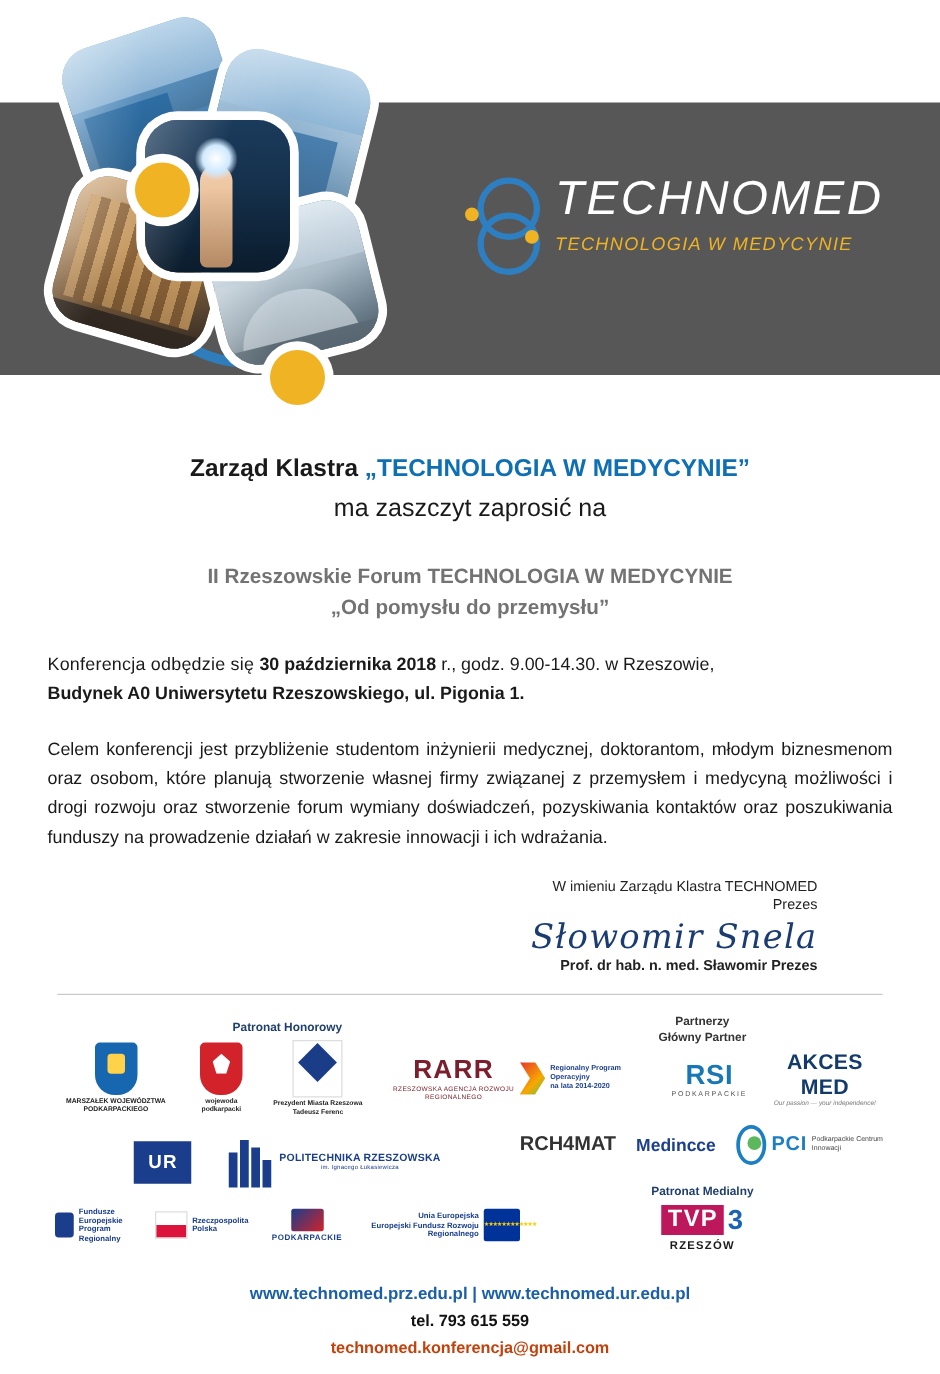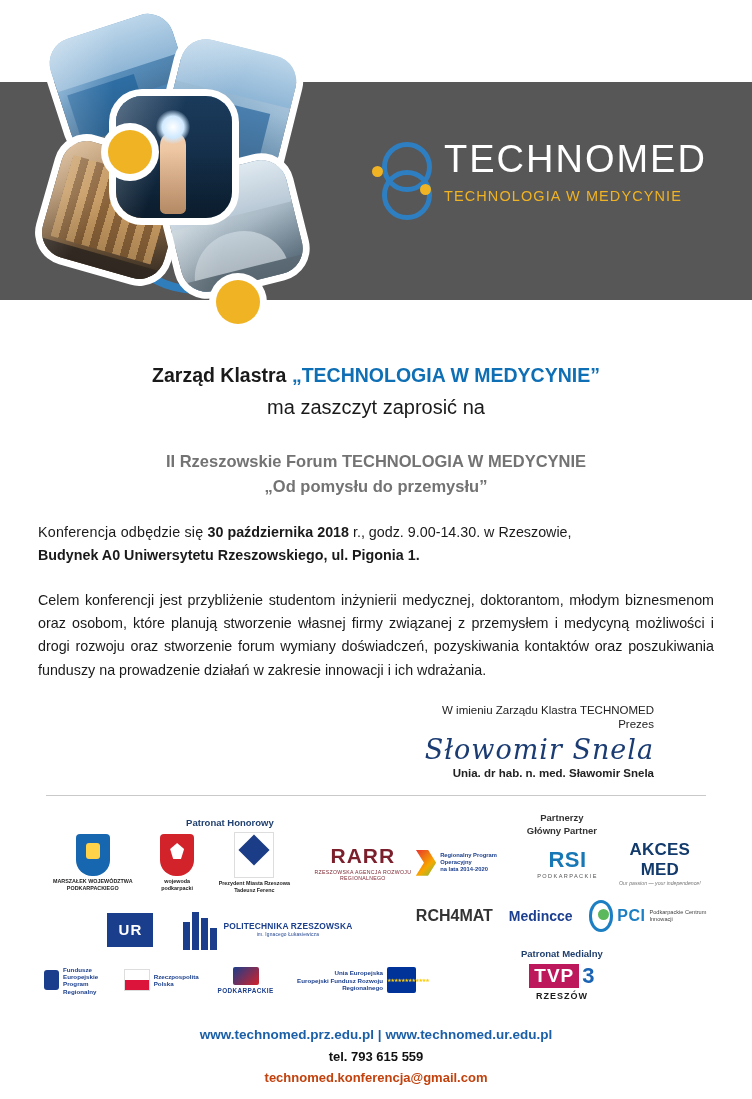--- a/index.html
+++ b/index.html
@@ -10,20 +10,21 @@
     color:#1a1a1a;
     position:relative;
     overflow:hidden;
   }
 
   
   .header{
     position:relative;
     width:752px;height:320px;
     background:#ffffff;
+    font-style:italic;
   }
   .header-band{
     position:absolute;left:0;top:82px;width:752px;height:218px;
     background:#575757;
   }
   .logo-block{
     position:absolute;left:372px;top:140px;
     display:flex;align-items:flex-start;
   }
   .logo-mark{
@@ -273,21 +274,21 @@
     <span class="spaced">Konferencja odbędzie się </span><span class="b">30 października 2018</span><span> r., godz. 9.00-14.30. w Rzeszowie,</span><br>
     <span class="b">Budynek A0 Uniwersytetu Rzeszowskiego, ul. Pigonia 1.</span>
   </div>
 
   <div class="para">Celem konferencji jest przybliżenie studentom inżynierii medycznej, doktorantom, młodym biznesmenom oraz osobom, które planują stworzenie własnej firmy związanej z przemysłem i medycyną  możliwości i drogi rozwoju oraz stworzenie forum wymiany doświadczeń, pozyskiwania kontaktów oraz poszukiwania funduszy na prowadzenie działań w zakresie innowacji i ich wdrażania.</div>
 
   <div class="sign">
     <div class="s-line">W imieniu Zarządu Klastra TECHNOMED</div>
     <div class="s-role">Prezes</div>
     <div class="s-glyph">Słowomir  Snela</div>
-    <div class="s-name">Unia. dr hab. n. med. Sławomir Snela</div>
+    <div class="s-name">Prof. dr hab. n. med. Sławomir Prezes</div>
   </div>
 
   <div class="rule"></div>
 
   <div class="logos">
 
     <div class="col-left">
       <div class="cap">Patronat Honorowy</div>
 
       <div class="row">

